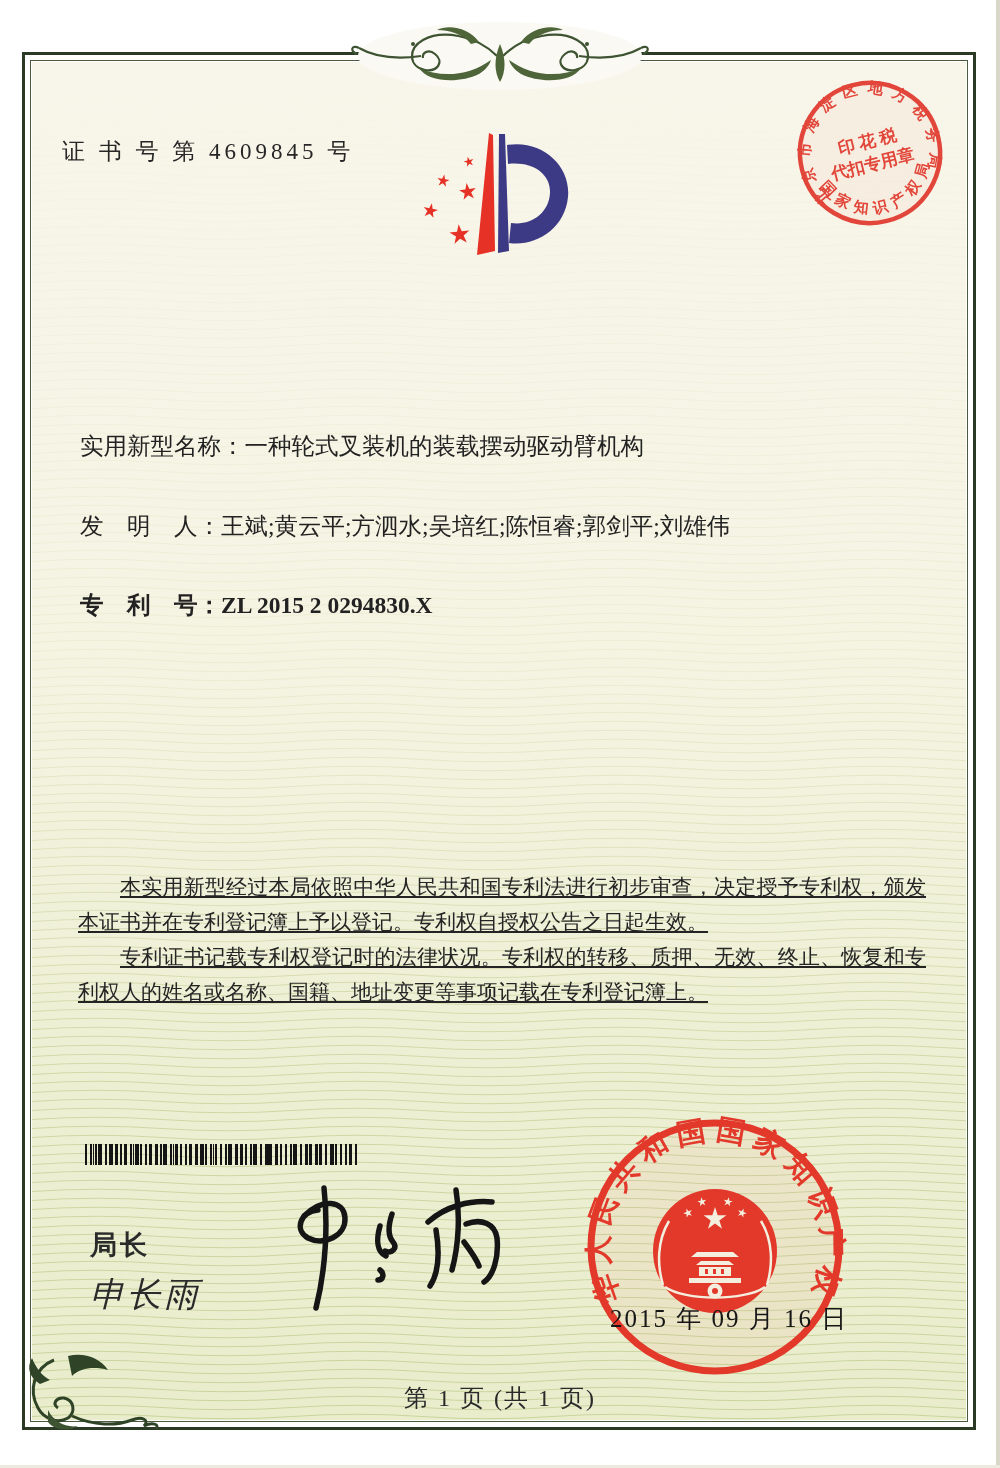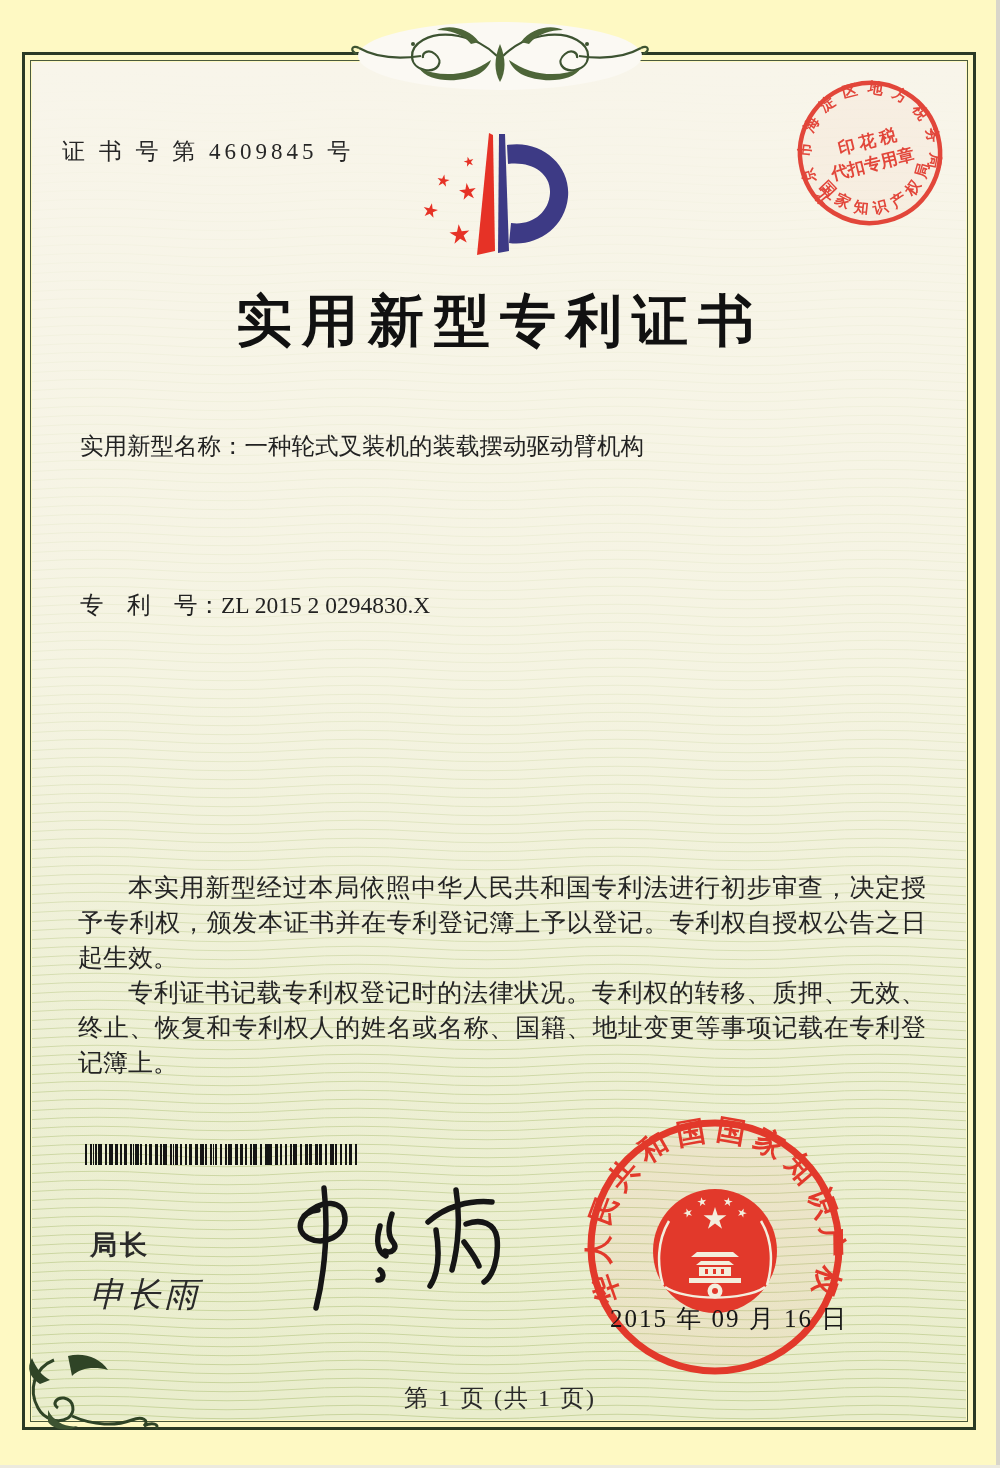--- a/index.html
+++ b/index.html
@@ -1,18 +1,18 @@
 <!DOCTYPE html>
 <html><head>
 <meta charset="utf-8">
 <style>
   html,body{margin:0;padding:0;background:#e8e6df;}
   .page{
     position:relative;width:1000px;height:1468px;margin:0 auto;
-    background:#fef9c3;overflow:hidden;
+    background:#ffffff;overflow:hidden;
     font-family:"Liberation Serif","DejaVu Serif",serif;color:#1e1e1e;
   }
   .page-edge-r{position:absolute;right:0;top:0;bottom:0;width:4px;background:#d9d6ca;}
   .page-edge-b{position:absolute;left:0;right:0;bottom:0;height:3px;background:#eceade;}
 
   
   .frame-outer{position:absolute;left:22px;top:52px;right:24px;bottom:38px;border:3px solid #2b3a25;}
   .frame-inner{position:absolute;left:30px;top:60px;right:32px;bottom:46px;border:1px solid #4a5a3c;}
   .interior{position:absolute;left:32px;top:62px;right:34px;bottom:48px;
     background:linear-gradient(180deg,#f8f5ea 0%,#f4f3e0 30%,#eef0d6 60%,#e9edcc 100%);}
@@ -24,24 +24,24 @@
   .cert-no{position:absolute;left:62px;top:136px;font-size:23px;letter-spacing:4px;color:#262626;}
 
   .logo{position:absolute;left:408px;top:123px;width:200px;height:150px;}
   .logo .star{position:absolute;color:#e63226;line-height:1;font-family:"DejaVu Sans",sans-serif;}
   .logo svg{position:absolute;left:55px;top:0;}
 
   .title{position:absolute;left:0;right:0;top:284px;margin:0;text-align:center;
     font-size:56px;font-weight:700;letter-spacing:10px;color:#111;}
 
   .field{position:absolute;left:80px;right:60px;font-size:23.5px;color:#222;white-space:nowrap;}
-  .f0{top:430px;} .f1{top:510px;} .f2{top:589px;} .f3{top:667px;} .f4{top:746px;} .f5{top:826px;}
-
-  .paras{position:absolute;left:78px;right:74px;top:870px;font-size:25px;line-height:35px;
-    text-align:justify;color:#242424;}
+  .f0{top:430px;} .f1{top:510px;} .f2{top:589px;font-weight:bold;} .f3{top:667px;} .f4{top:746px;} .f5{top:826px;}
+
+  .paras{position:absolute;left:78px;right:74px;top:870px;font-size:21px;line-height:35px;
+    text-align:justify;color:#242424;text-decoration:underline;}
   .paras p{margin:0;text-indent:2em;}
 
   .barcode{position:absolute;left:85px;top:1144px;width:272px;height:21px;
     background:
       repeating-linear-gradient(90deg,#141414 0 2px,transparent 2px 5px),
       repeating-linear-gradient(90deg,#141414 0 1px,transparent 1px 8px),
       repeating-linear-gradient(90deg,#141414 0 2px,transparent 2px 13px);}
 
   .director-label{position:absolute;left:90px;top:1227px;font-size:27px;color:#2a2a2a;
     font-family:"Liberation Sans","DejaVu Sans",sans-serif;letter-spacing:3px;font-weight:bold;}
@@ -115,41 +115,41 @@
     <span class="star" style="left:50px;top:58px;font-size:22px;transform:rotate(-8deg);">★</span>
     <span class="star" style="left:14px;top:78px;font-size:19px;transform:rotate(12deg);">★</span>
     <span class="star" style="left:40px;top:98px;font-size:26px;transform:rotate(-6deg);">★</span>
     <svg width="135" height="150" viewBox="0 0 135 150" aria-hidden="true">
       <polygon points="26,10 30,12 32,128 14,132" fill="#e63226"></polygon>
       <polygon points="36,11 42,11 46,128 35,130" fill="#3d3a85"></polygon>
       <path d="M44,22 C78,16 108,42 105,74 C102,106 72,124 46,120 L48,100 C68,103 86,90 87,70 C88,50 68,38 45,41 Z" fill="#3d3a85"></path>
     </svg>
   </div>
 
-  <h1 class="title">实用新型专利证书</h1>
 
   <svg class="tax-stamp" viewBox="0 0 160 160">
     <g transform="rotate(-14 80 80)" fill="#e2463a">
       <circle cx="80" cy="80" r="70" fill="rgba(226,70,58,0.04)" stroke="#e2463a" stroke-width="4.5"></circle>
       <defs>
         <path id="taxTop" d="M 34,118.6 A 60,60 0 1 1 126,118.6"></path>
         <path id="taxBot" d="M 20,80 A 60,60 0 0 0 140,80"></path>
       </defs>
       <text font-size="15" font-weight="bold" letter-spacing="9" font-family="Liberation Serif, DejaVu Serif, serif">
         <textPath href="#taxTop" startOffset="50%" text-anchor="middle">北京市海淀区地方税务局</textPath>
       </text>
       <text font-size="15" font-weight="bold" letter-spacing="6" font-family="Liberation Serif, DejaVu Serif, serif">
         <textPath href="#taxBot" startOffset="50%" text-anchor="middle">国家知识产权局</textPath>
       </text>
       <text x="80" y="74" text-anchor="middle" font-size="17" font-weight="bold" font-family="Liberation Serif, DejaVu Serif, serif">印 花 税</text>
       <text x="80" y="97" text-anchor="middle" font-size="17" font-weight="bold" font-family="Liberation Serif, DejaVu Serif, serif">代扣专用章</text>
     </g>
   </svg>
 
   <div class="field f0"><span>实用新型名称：</span><span>一种轮式叉装机的装载摆动驱动臂机构</span></div>
+  <div class="field f1"><span>发　明　人：</span><span>王斌;黄云平;方泗水;吴培红;陈恒睿;郭剑平;刘雄伟</span></div>
   <div class="field f2"><span>专　利　号：</span><span>ZL 2015 2 0294830.X</span></div>
 
   <div class="paras">
     <p>本实用新型经过本局依照中华人民共和国专利法进行初步审查，决定授予专利权，颁发本证书并在专利登记簿上予以登记。专利权自授权公告之日起生效。</p>
     <p>专利证书记载专利权登记时的法律状况。专利权的转移、质押、无效、终止、恢复和专利权人的姓名或名称、国籍、地址变更等事项记载在专利登记簿上。</p>
   </div>
 
   <div class="barcode"></div>
 
   <div class="director-label">局长</div>

